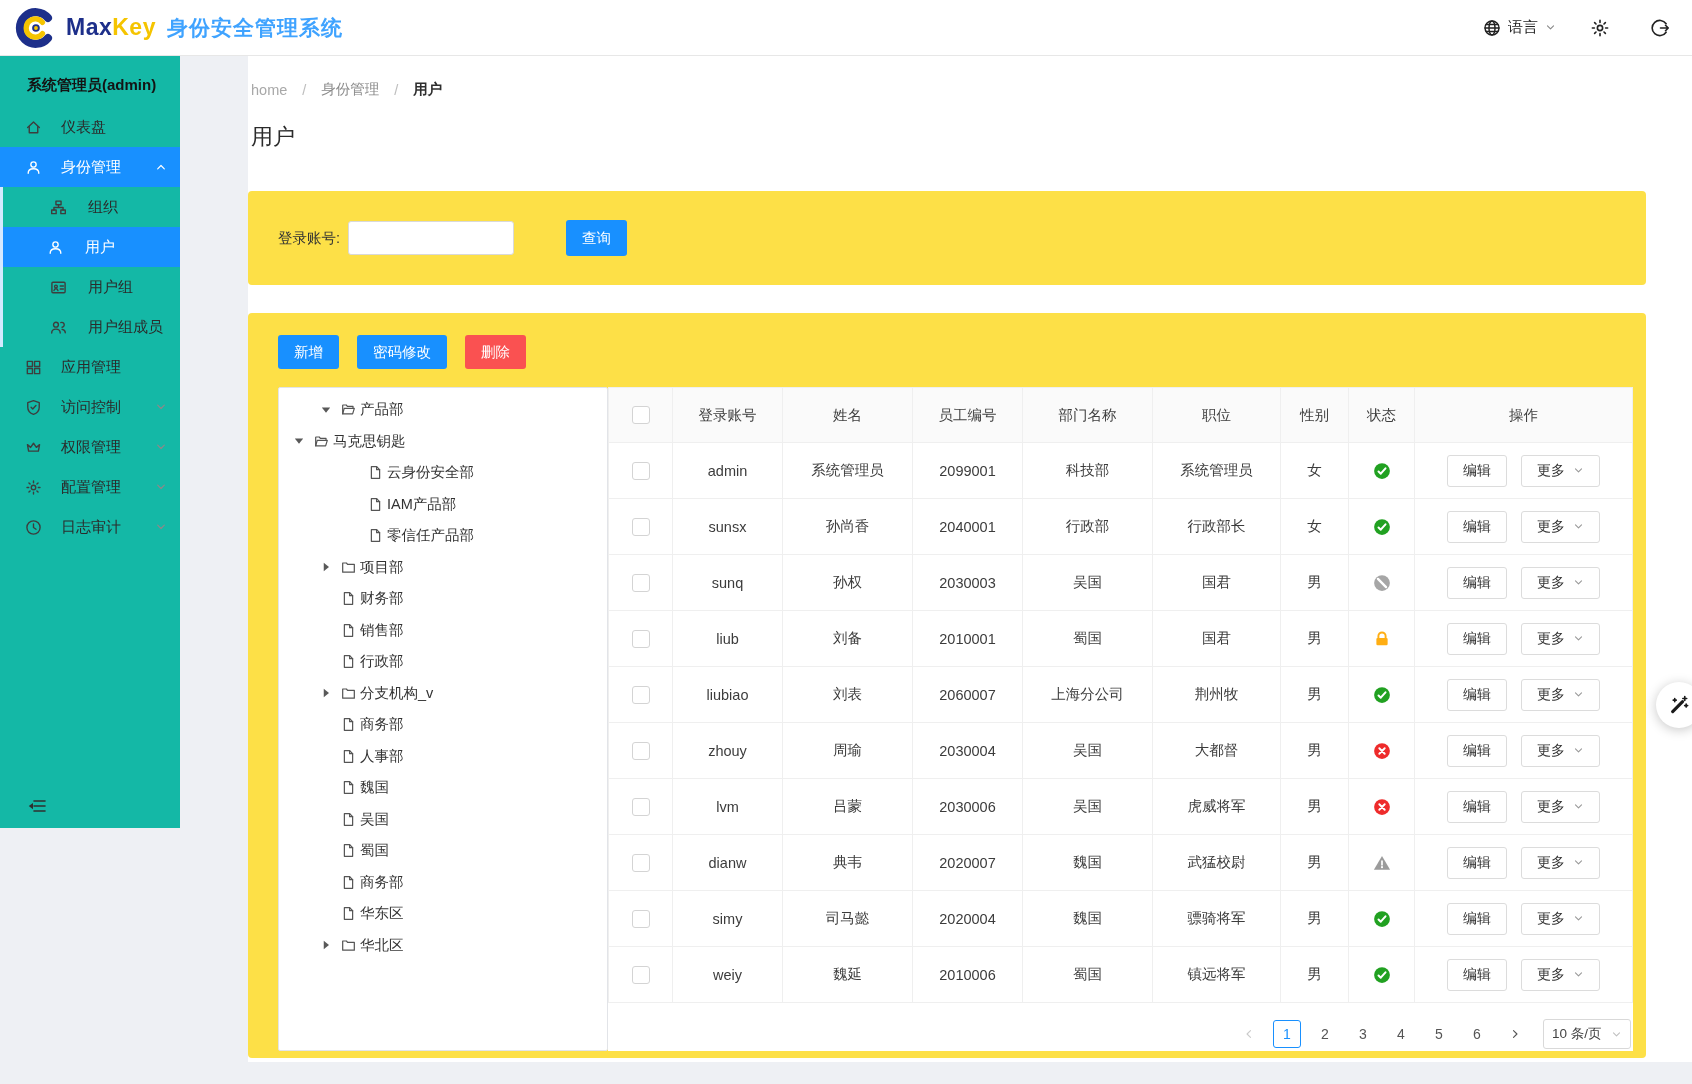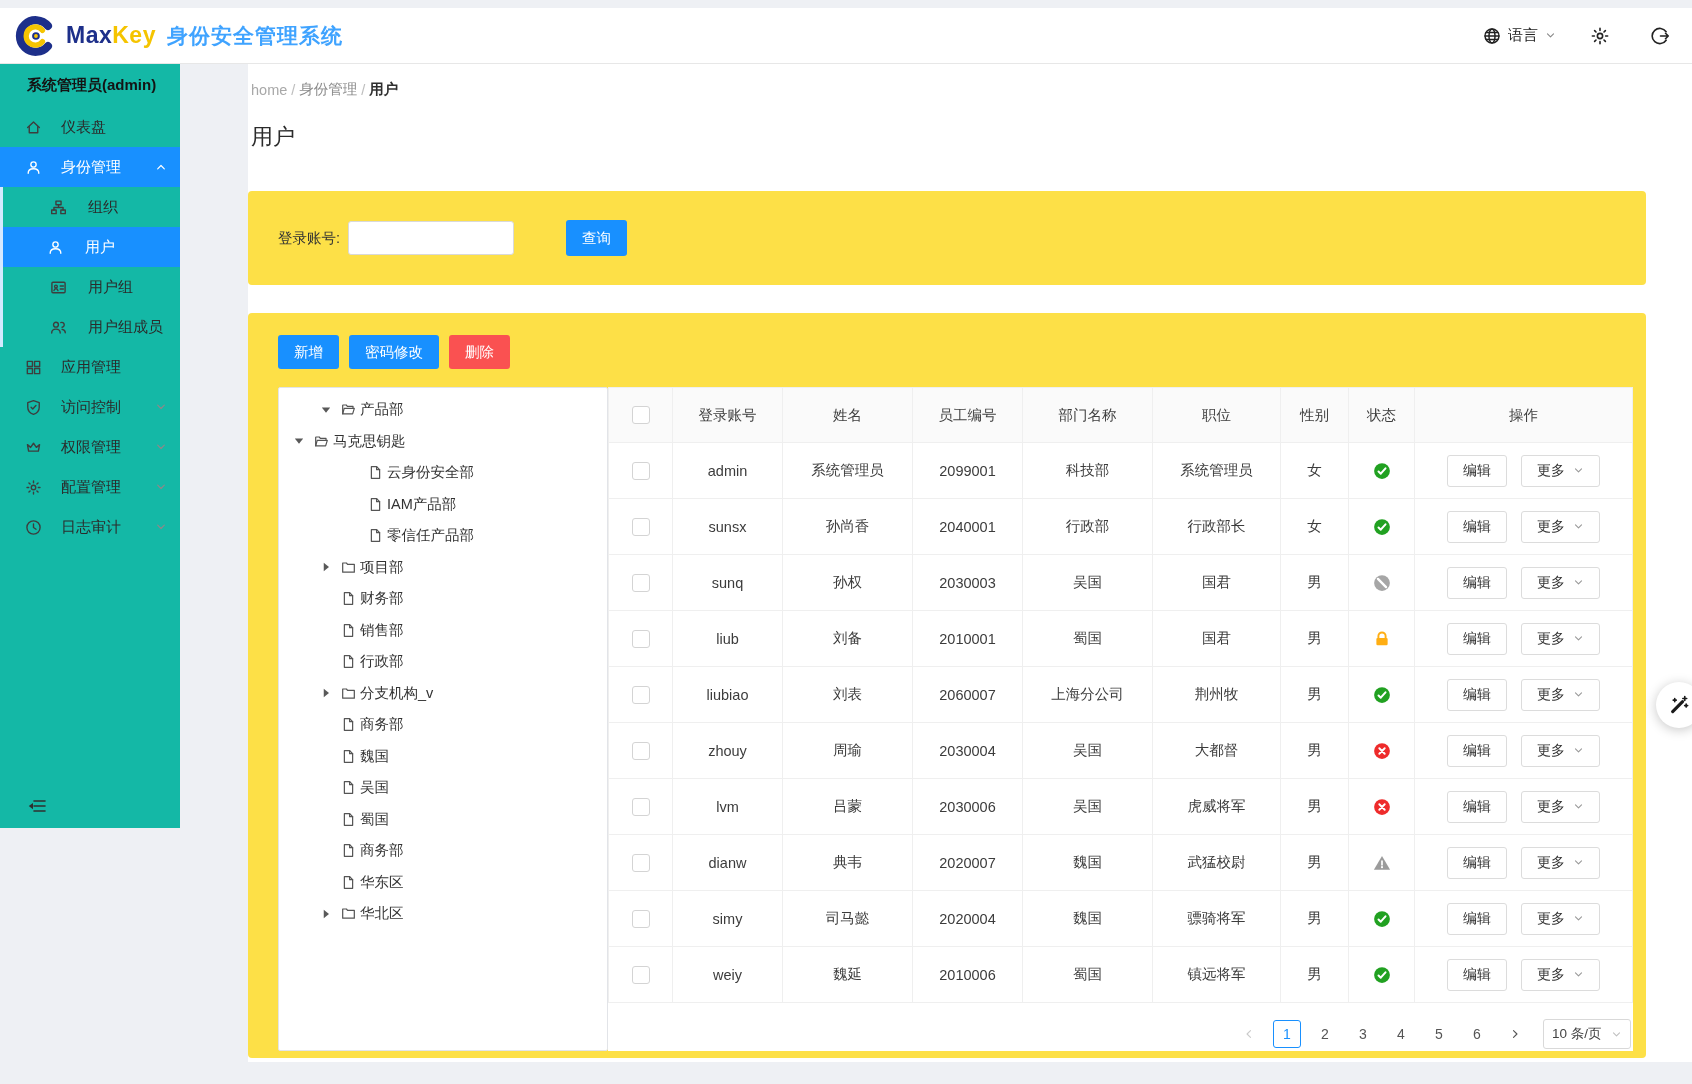--- a/index.html
+++ b/index.html
@@ -1,21 +1,21 @@
 <!DOCTYPE html>
 <html><head>
 <meta charset="utf-8">
 <style>
   html,body{margin:0;padding:0}
   body{position:relative;width:1692px;height:1084px;overflow:hidden;background:#eef0f4;
        font-family:"Liberation Sans","DejaVu Sans",sans-serif;color:#333;}
   svg{display:block}
 
   
-  .header{position:absolute;left:0;top:8px;width:1692px;height:56px;background:#fff;
+  .header{position:absolute;left:0;top:0;width:1692px;height:56px;background:#fff;
           border-bottom:1px solid #e7e7e7;box-sizing:border-box;display:flex;align-items:center;
           padding:0 22px 0 12px;z-index:9}
   .brand{display:flex;align-items:center}
   .logo{width:46px;height:46px;margin-right:8px}
   .brand-text{font-size:23px;font-weight:bold;letter-spacing:.5px}
   .bmax{color:#1d2f8a}.bkey{color:#f5c400}
   .bsub{color:#3fa3ff;font-size:21px;font-weight:bold;margin-left:11px;letter-spacing:1px}
   .hright{margin-left:auto;display:flex;align-items:center}
   .lang{display:flex;align-items:center;gap:7px;font-size:15px;color:#222;cursor:pointer}
   .hicon{width:18px;height:18px;color:#222}
@@ -34,40 +34,40 @@
   .mi.sub .mic{margin-right:21px}
   .mi.act{background:#1890ff;color:#fff}
   .mi.act .mic,.mi.act .mch{color:#fff}
   .mch{margin-left:auto;width:12px;height:12px;color:#8a8a8a;flex:none}
   .submenu{border-left:3px solid #d4e9ff}
   .submenu .mi.act{padding-left:44px}
   .sider-fold{position:absolute;left:27px;bottom:12px;width:20px;height:20px;color:#2f2f2f;cursor:pointer}
 
   
   .main{position:absolute;left:248px;top:56px;right:0;bottom:22px;background:#fff;overflow:hidden}
-  .crumbs{display:flex;align-items:center;gap:4px;padding:24px 0 0 3px;font-size:14.5px}
+  .crumbs{display:flex;align-items:center;gap:15px;padding:24px 0 0 3px;font-size:14.5px}
   .crumb{cursor:pointer}
   .crumb.c0{color:#a8a8a8}.crumb.c1{color:#8a8a8a}
   .crumb.clast{color:#2f2f2f;font-weight:600;cursor:default}
   .csep{color:#bdbdbd}
   .ptitle{margin:22px 0 0 3px;font-size:22px;line-height:32px;color:#2b2b2b;font-weight:500}
 
   .card{background:#fde047;border-radius:4px;margin-right:46px;box-sizing:border-box}
   .card1{margin-top:38px;height:94px;display:flex;align-items:center;padding:0 30px}
   .slabel{font-size:14.5px;color:#333}
   .sinput{width:166px;height:34px;border:1px solid #d9d9d9;border-radius:3px;background:#fff;
           margin-left:8px;box-sizing:border-box;padding:0 8px;font-size:14px;color:#333;outline:none}
   .btn{height:34px;border:none;border-radius:3px;font-size:14.5px;color:#fff;padding:0 16px;cursor:pointer;
        font-family:inherit}
   .btn-blue{background:#1890ff}
   .btn-red{background:#fa5151}
   .btn-q{margin-left:52px;height:36px}
 
   .card2{margin-top:28px;height:745px;padding:22px 14px 0 30px}
-  .toolbar{display:flex;gap:10px}
+  .toolbar{display:flex;gap:18px}
   .body-row{display:flex;align-items:flex-start;margin-top:18px}
 
   
   .treebox{width:330px;height:664px;background:#fff;border:1px solid #e2e4e8;border-radius:2px;
            box-sizing:border-box;padding-top:6px;overflow:hidden;flex:none}
   .trow{height:31.5px;display:flex;align-items:center;font-size:14.5px;color:#333;cursor:pointer}
   .tcaret{width:14px;height:14px;color:#595959;flex:none;display:flex;align-items:center;justify-content:center}
   .ticon{width:15px;height:15px;margin:0 4px 0 8px;color:#555;flex:none}
 
   
@@ -445,20 +445,30 @@
             <span>商务部</span>
           </div>
           <div class="trow" style="padding-left:40px">
             <span class="tcaret"></span>
             <span class="ticon">
               <svg viewBox="0 0 16 16" width="100%" height="100%" fill="none" stroke="currentColor" stroke-width="1.3" stroke-linecap="round" stroke-linejoin="round">
                 <path d="M3.6 1.8h5.6l3.2 3.2v9.2H3.6z"></path>
                 <path d="M9.2 1.8V5h3.2"></path>
               </svg>
             </span>
+            <span>人事部</span>
+          </div>
+          <div class="trow" style="padding-left:40px">
+            <span class="tcaret"></span>
+            <span class="ticon">
+              <svg viewBox="0 0 16 16" width="100%" height="100%" fill="none" stroke="currentColor" stroke-width="1.3" stroke-linecap="round" stroke-linejoin="round">
+                <path d="M3.6 1.8h5.6l3.2 3.2v9.2H3.6z"></path>
+                <path d="M9.2 1.8V5h3.2"></path>
+              </svg>
+            </span>
             <span>魏国</span>
           </div>
           <div class="trow" style="padding-left:40px">
             <span class="tcaret"></span>
             <span class="ticon">
               <svg viewBox="0 0 16 16" width="100%" height="100%" fill="none" stroke="currentColor" stroke-width="1.3" stroke-linecap="round" stroke-linejoin="round">
                 <path d="M3.6 1.8h5.6l3.2 3.2v9.2H3.6z"></path>
                 <path d="M9.2 1.8V5h3.2"></path>
               </svg>
             </span>

